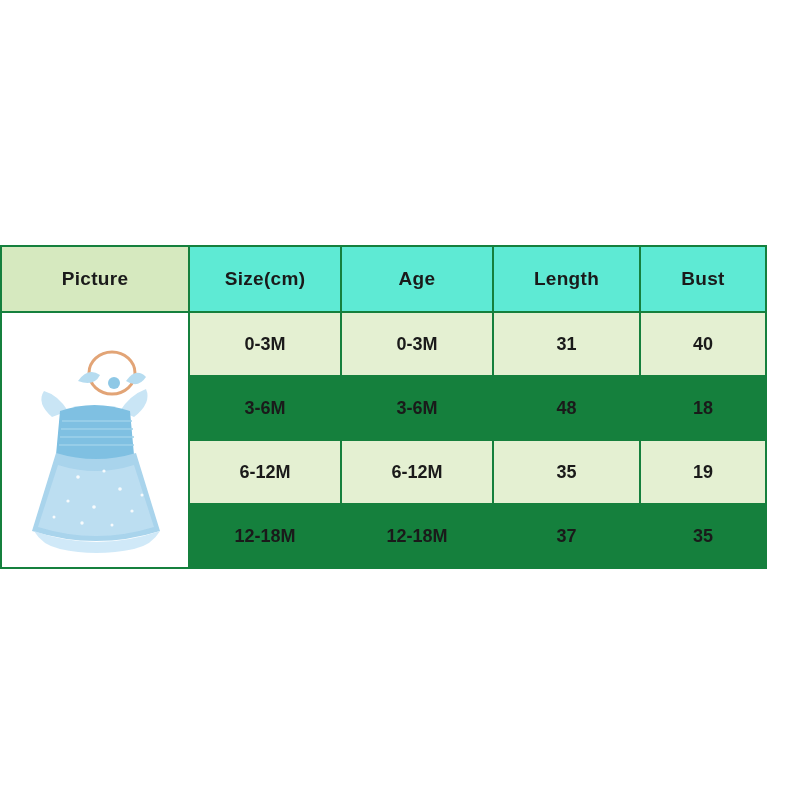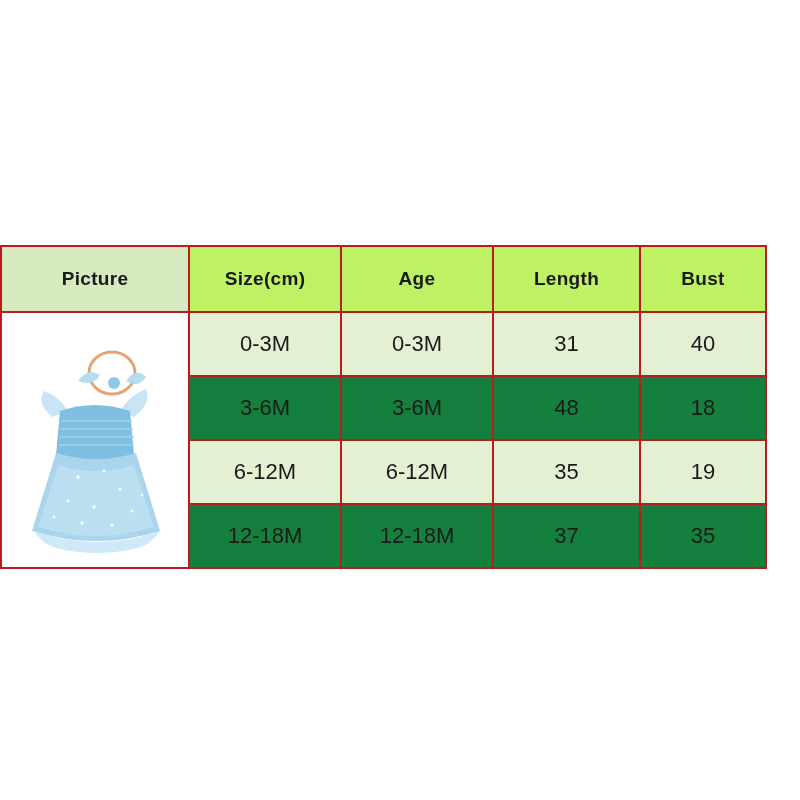--- a/index.html
+++ b/index.html
@@ -28,48 +28,48 @@
   }
 
   table.size-table {
     border-collapse: collapse;
     table-layout: fixed;
     width: 765px;
   }
 
   table.size-table td,
   table.size-table th {
-    border: 2px solid #b91c1c;
+    border: 2px solid #15803d;
     text-align: center;
     vertical-align: middle;
     color: #1a1a1a;
   }
 
   
   col.c-pic  { width: 188px; }
   col.c-size { width: 152px; }
   col.c-age  { width: 152px; }
   col.c-len  { width: 147px; }
   col.c-bust { width: 126px; }
 
   
   thead th {
     height: 62px;
     font-size: 19px;
     font-weight: bold;
-    background: #bef264;
+    background: #5eead4;
     letter-spacing: 0.3px;
   }
   thead th.th-picture { background: #d6e9bf; }
 
   
   tbody td {
     height: 60px;
-    font-size: 22px;
-    font-weight: normal;
+    font-size: 18px;
+    font-weight: bold;
   }
 
   tbody tr.row-light td { background: #e4f0d2; }
   tbody tr.row-dark  td { background: #15803d; }
 
   
   td.pic-cell {
     background: #ffffff !important;
     border: none;
     padding: 0;

